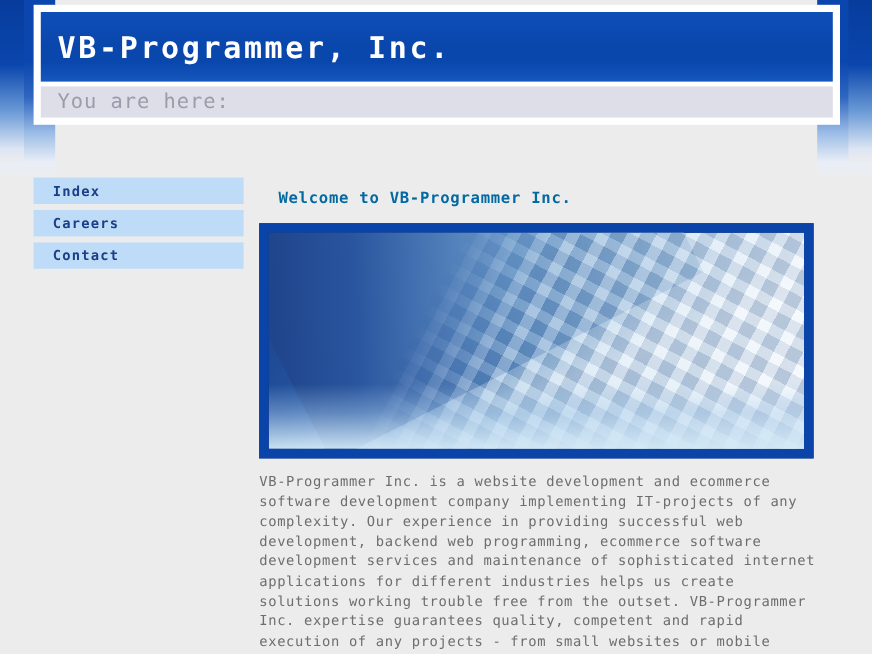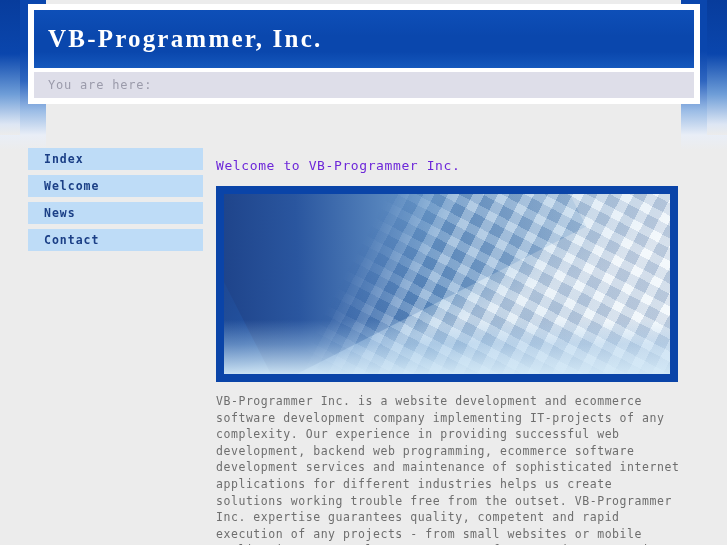--- a/index.html
+++ b/index.html
@@ -61,21 +61,20 @@
     box-sizing: border-box;
   }
 
   #site-header {
     height: 58px;
     background: linear-gradient(to bottom, #0e4fb8 0%, #0a47ad 45%, #0a47ad 72%, #1558bd 100%);
     display: flex;
     align-items: center;
     padding: 0 14px;
     box-sizing: border-box;
-    font-family: Liberation Serif, serif;
   }
   #site-title {
     color: #ffffff;
     font-size: 25px;
     font-weight: bold;
     letter-spacing: 2.2px;
     white-space: nowrap;
   }
 
   #main-nav {
@@ -100,21 +99,21 @@
     margin-top: 4px;
     height: 26px;
     background: #dedee9;
     display: flex;
     align-items: center;
     padding: 0 14px;
     box-sizing: border-box;
   }
   #breadcrumb-label {
     color: #9b9bab;
-    font-size: 12px;
+    font-size: 17px;
     letter-spacing: 0.8px;
   }
 
   
   #content-wrap {
     position: absolute;
     left: 0;
     top: 148px;
     width: 578px;
     height: 397px;
@@ -143,25 +142,25 @@
     letter-spacing: 1px;
   }
 
   #main-content {
     position: absolute;
     left: 216px;
     top: 0;
     width: 470px;
   }
   #welcome-heading {
-    color: #6d28d9;
+    color: #0369a1;
     font-size: 13px;
-    font-weight: normal;
+    font-weight: bold;
     letter-spacing: 0.6px;
-    margin: 10px 0 0 0;
+    margin: 10px 0 0 16px;
   }
 
   #hero-image-frame {
     margin-top: 13px;
     width: 462px;
     height: 196px;
     border: 8px solid #0a44a8;
     box-sizing: border-box;
     overflow: hidden;
     position: relative;
@@ -238,24 +237,21 @@
 
 </div>
 
 <div id="content-wrap">
 
   <div id="sidebar">
     <div class="sidebar-item">
       <span class="sidebar-label">Index</span>
     </div>
     <div class="sidebar-item">
-      <span class="sidebar-label">Welcome</span>
-    </div>
-    <div class="sidebar-item">
-      <span class="sidebar-label">News</span>
+      <span class="sidebar-label">Careers</span>
     </div>
     <div class="sidebar-item">
       <span class="sidebar-label">Contact</span>
     </div>
   </div>
 
   <div id="main-content">
     <h1 id="welcome-heading">Welcome to VB-Programmer Inc.</h1>
 
     <div id="hero-image-frame">

